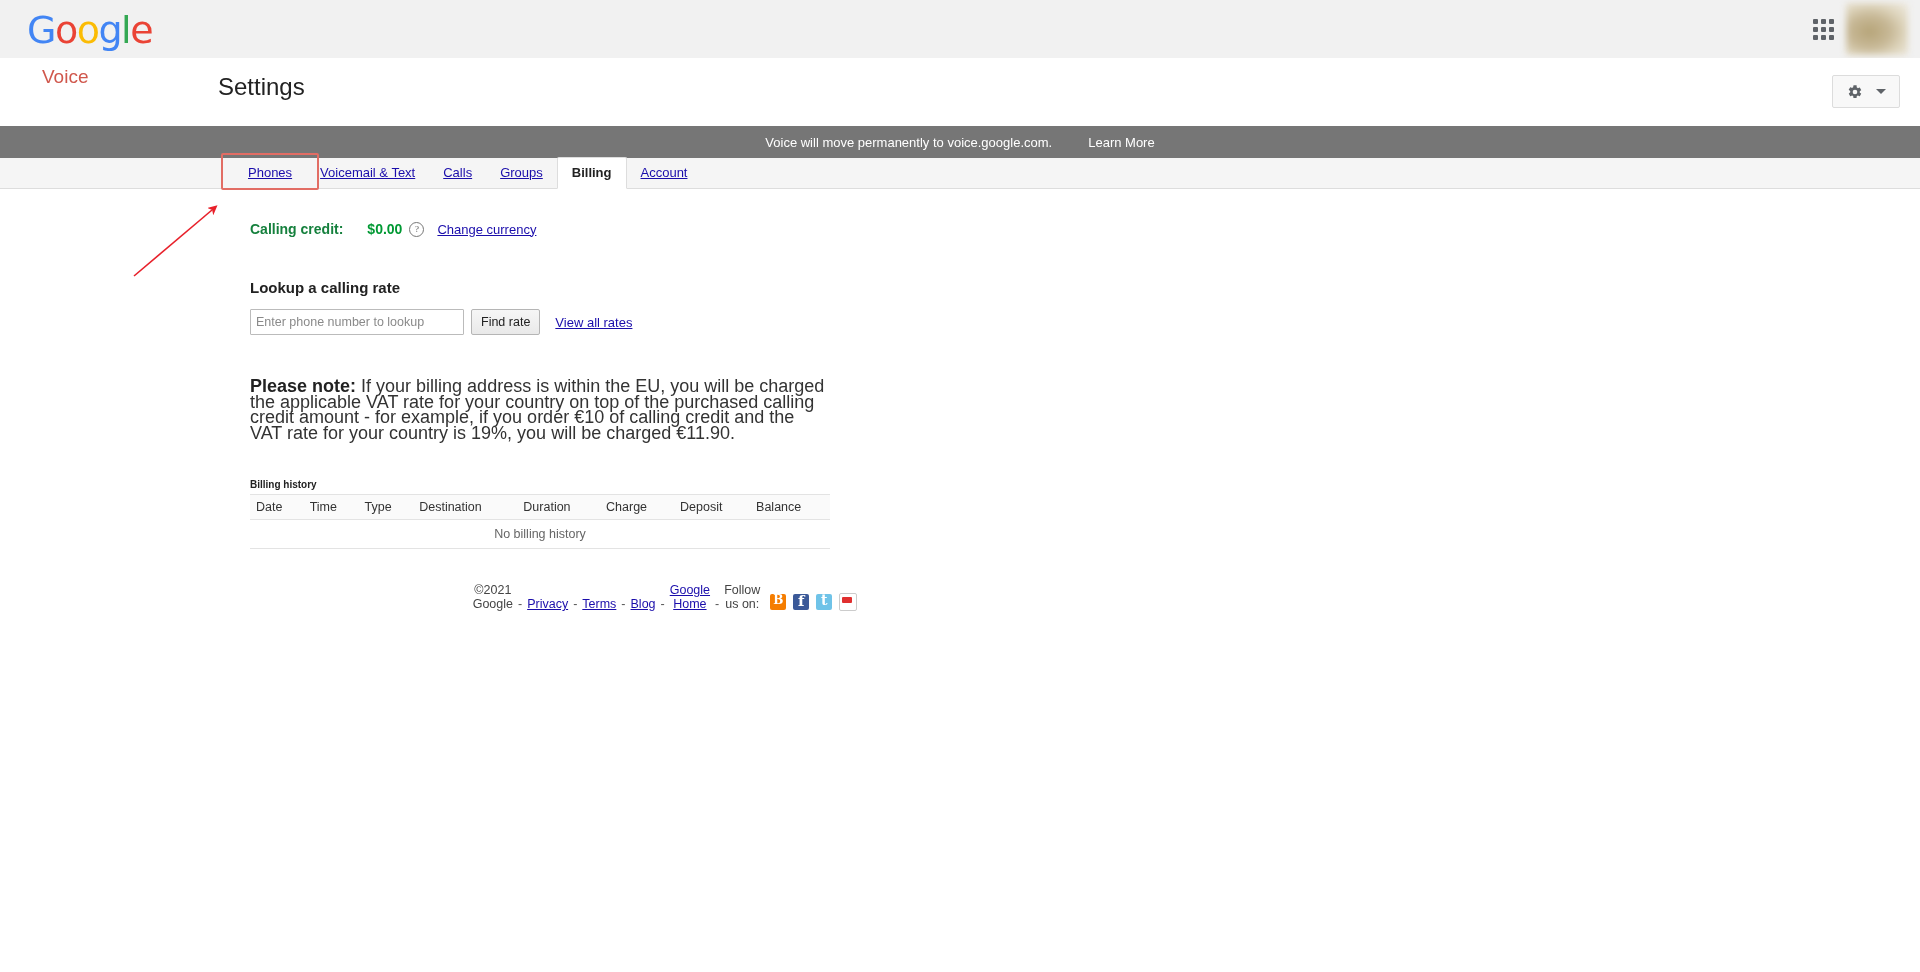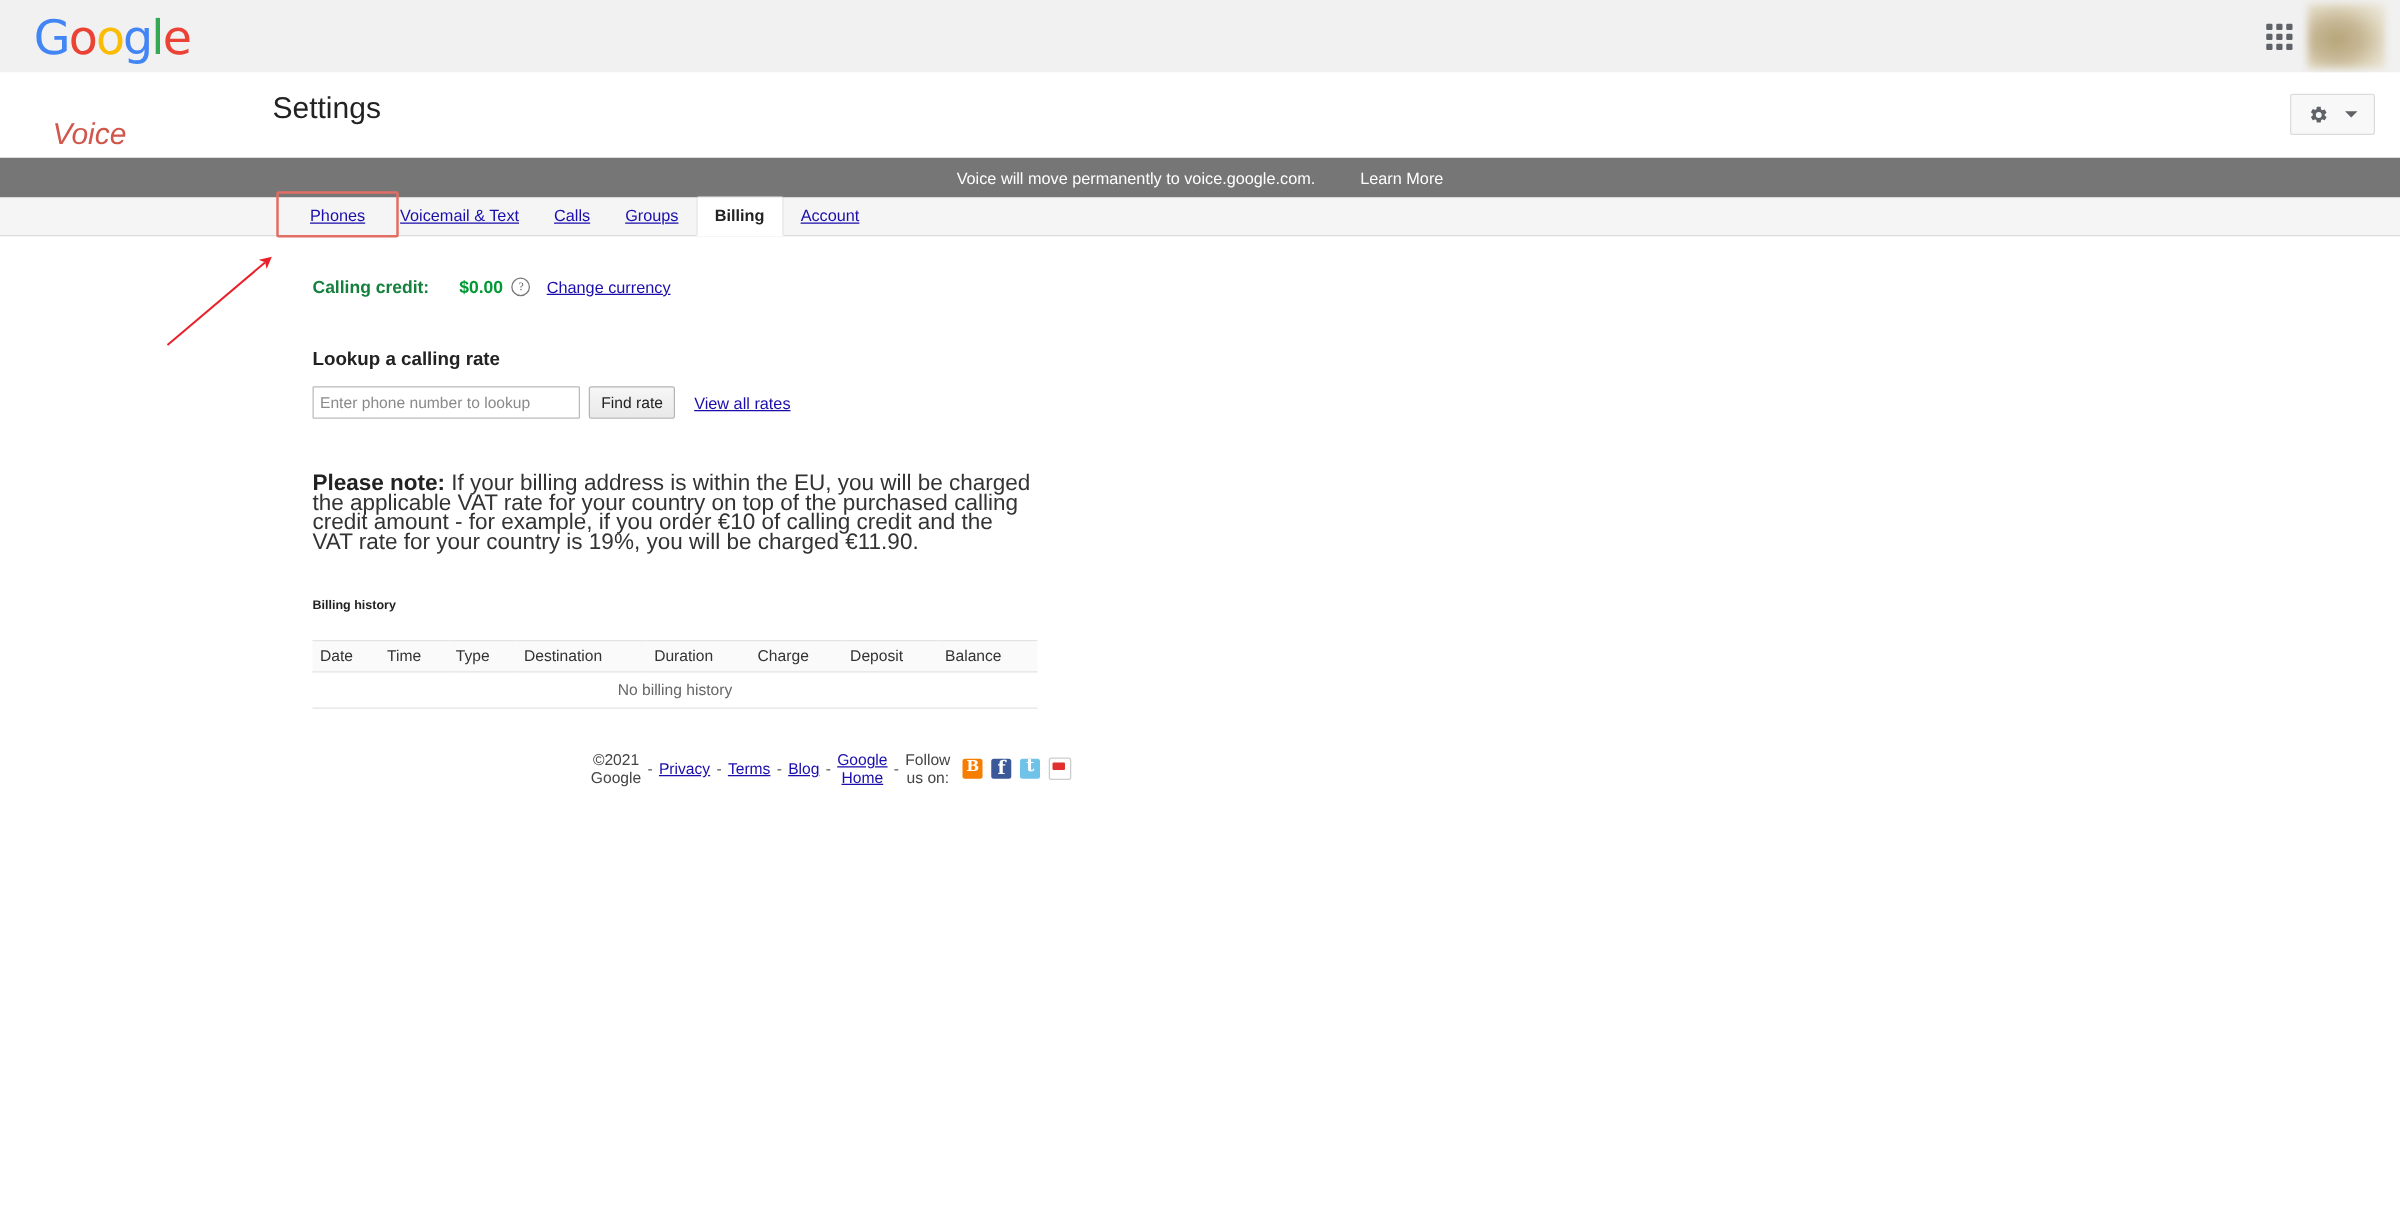--- a/index.html
+++ b/index.html
@@ -83,26 +83,25 @@
 
   
   .prod-header {
     height: 68px;
     background: #ffffff;
     position: relative;
   }
   .voice-brand {
     position: absolute;
     left: 42px;
-    top: 36px;
-    font-size: 24px;
+    top: 8px;
+    font-size: 19px;
     color: #d0574c;
     text-decoration: none;
     cursor: pointer;
-    font-style: italic;
   }
   .page-title {
     position: absolute;
     left: 218px;
     top: 15px;
     font-size: 24px;
     color: #222;
     font-weight: 400;
   }
   .gear-btn {
@@ -298,21 +297,21 @@
   .note-para b { color: #222; }
 
   .billing-history-title {
     margin-top: 38px;
     font-size: 10px;
     font-weight: bold;
     color: #222;
   }
 
   table.billing {
-    margin-top: 22px;
+    margin-top: 4px;
     width: 580px;
     border-collapse: collapse;
     font-size: 12.5px;
   }
   table.billing thead th {
     border-top: 1px solid #e3e3e3;
     border-bottom: 1px solid #e3e3e3;
     background: #fafafa;
     font-weight: normal;
     color: #333;
@@ -327,21 +326,21 @@
     border-bottom: 1px solid #e3e3e3;
   }
 
   
   .footer {
     margin-top: 34px;
     text-align: center;
     font-size: 12.5px;
     color: #444;
     display: flex;
-    align-items: center;
+    align-items: flex-end;
     justify-content: center;
     gap: 0px;
     padding-left: 240px;
   }
   .footer .sep { margin: 0 5px; color: #555; }
   .footer a { color: #1a0dab; text-decoration: underline; cursor: pointer; }
   .social {
     display: inline-flex;
     align-items: center;
     gap: 7px;

